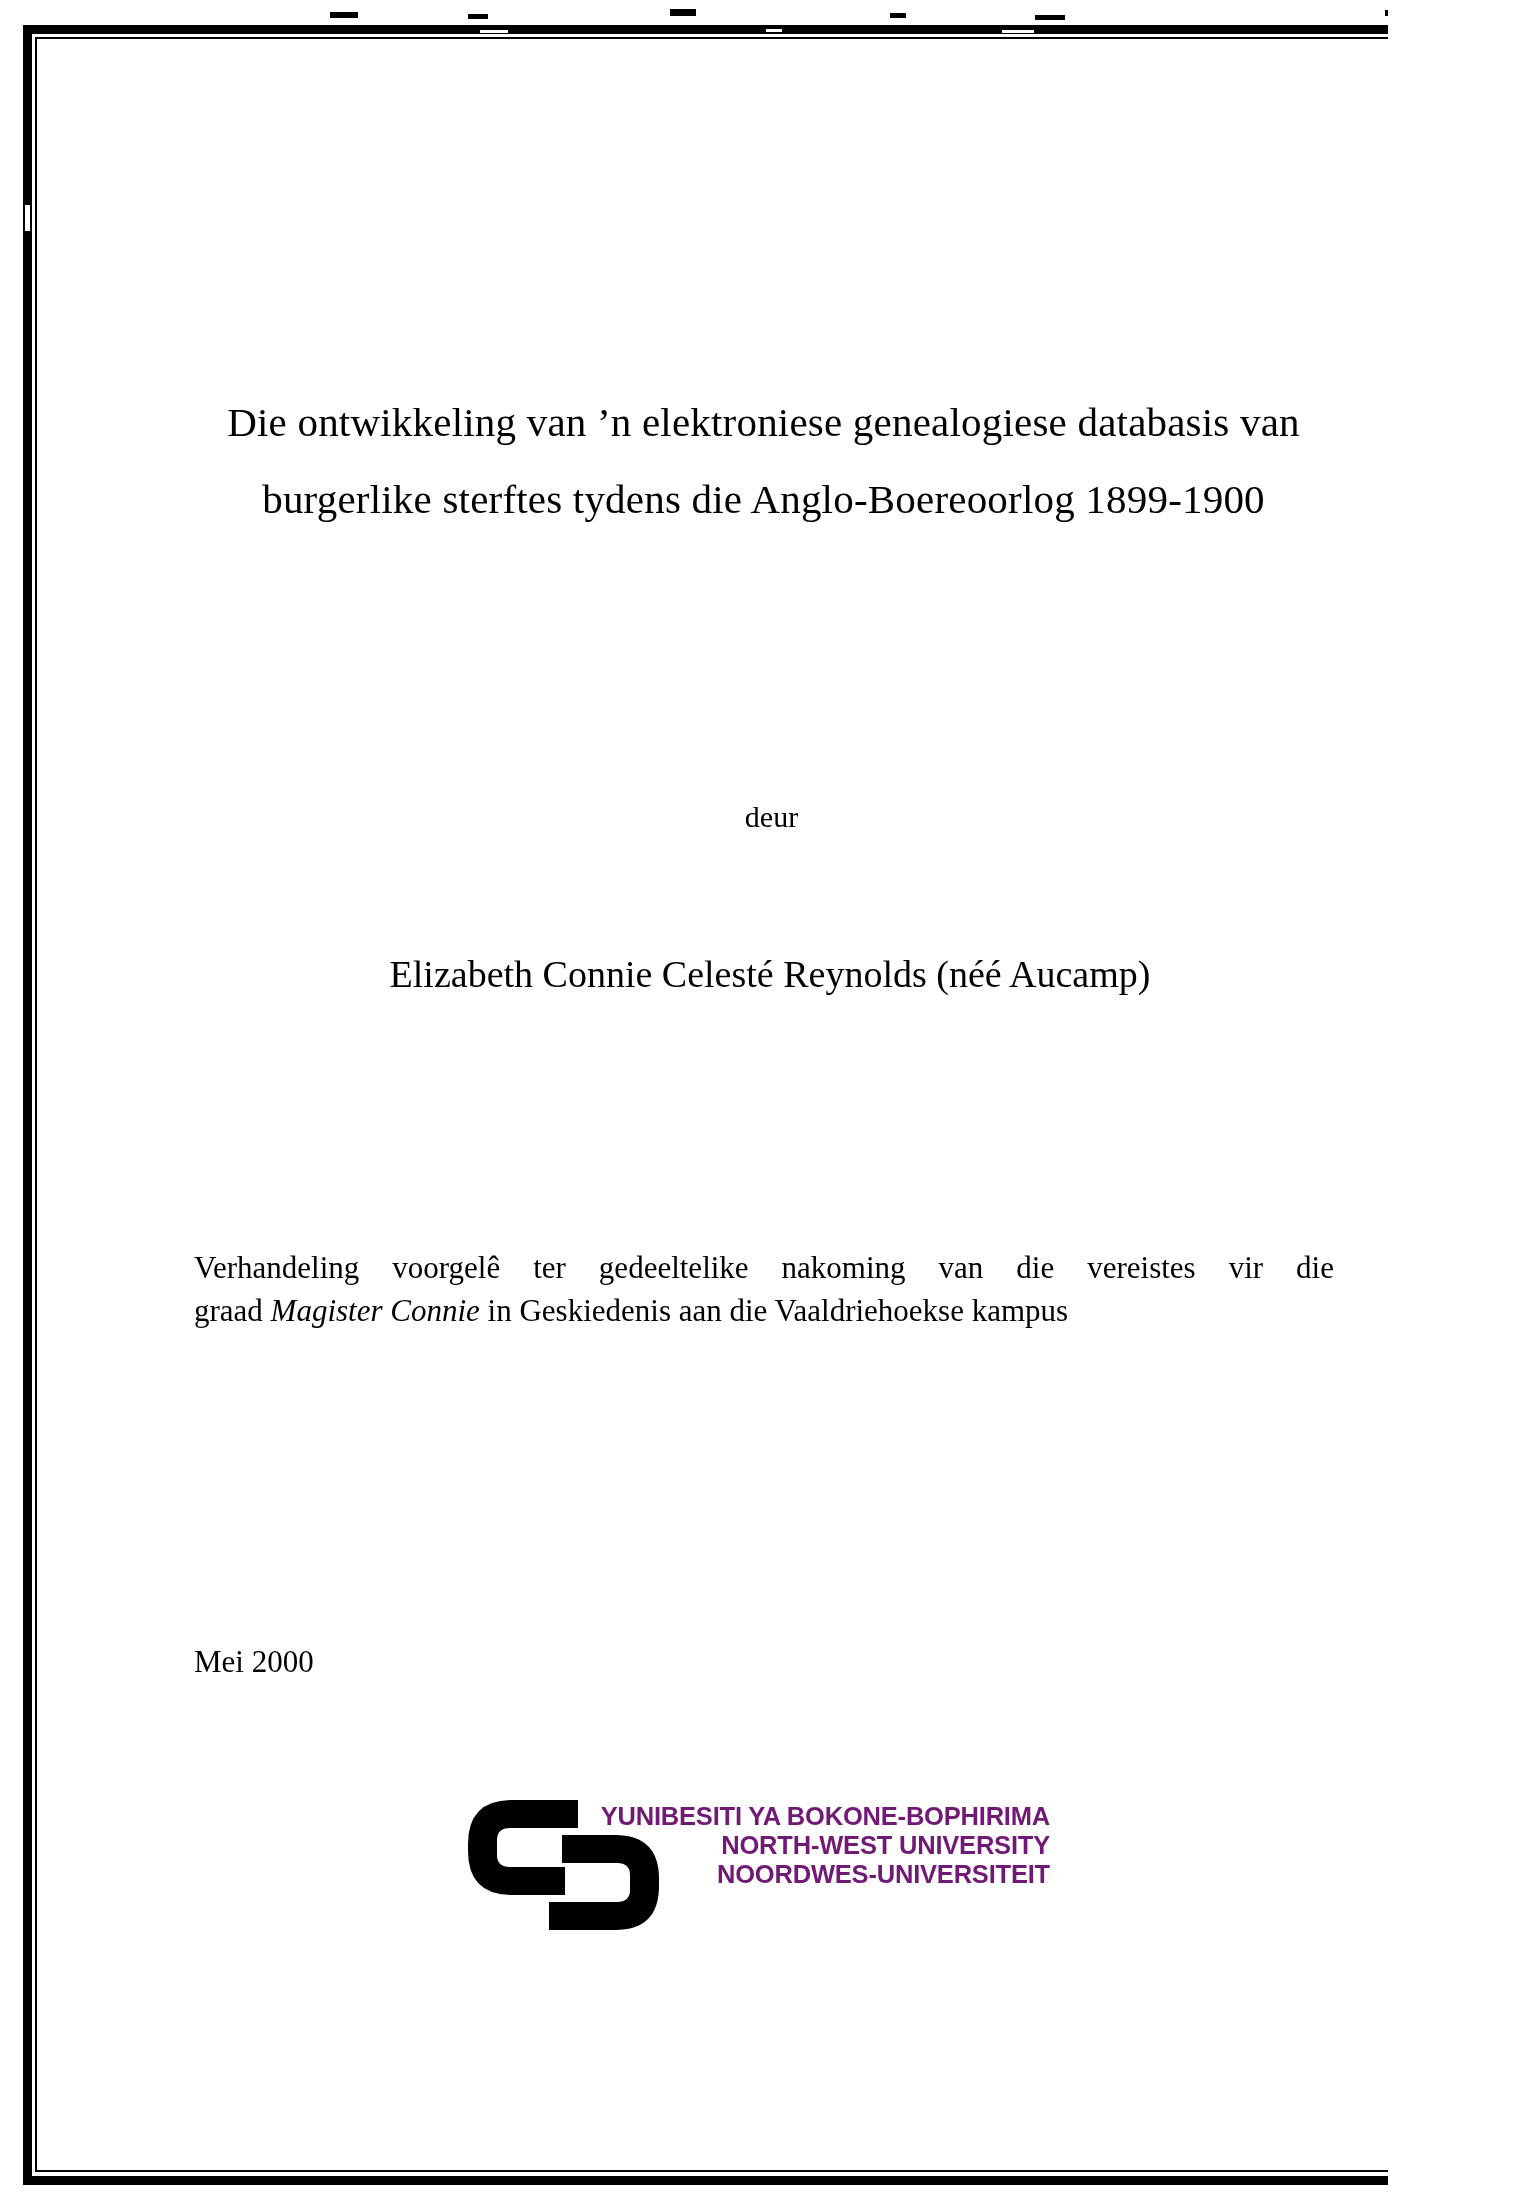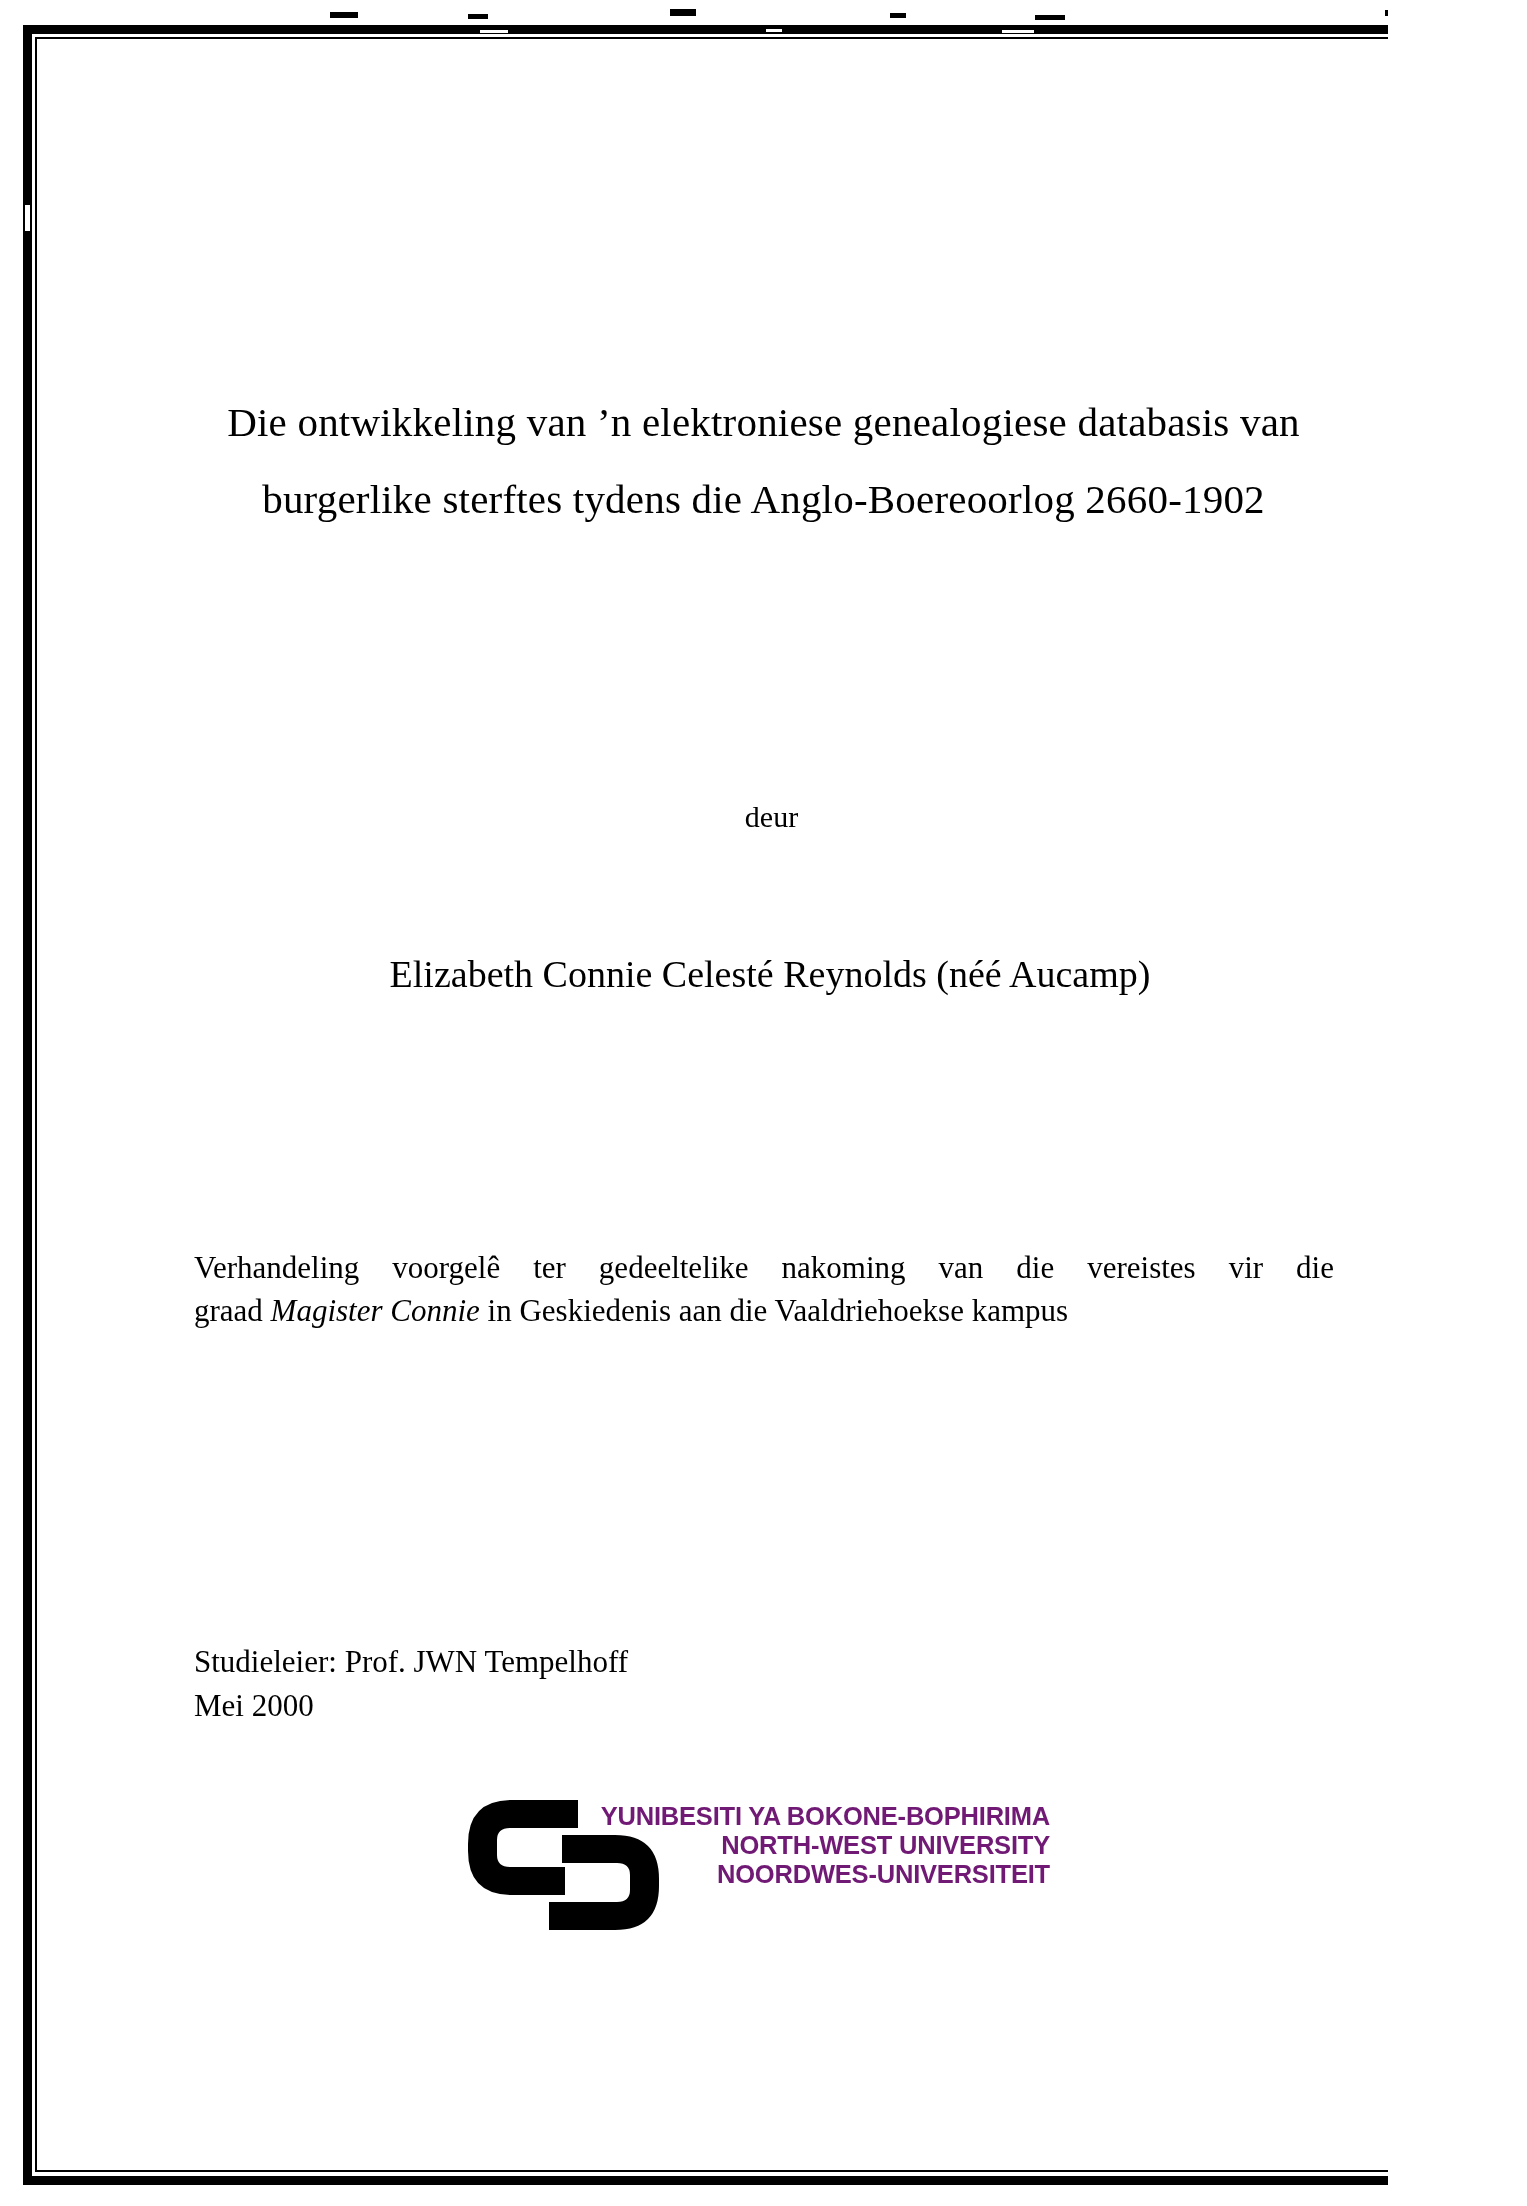--- a/index.html
+++ b/index.html
@@ -110,34 +110,33 @@
   <div class="speck" style="left:890px;top:13px;width:16px;height:5px;"></div>
   <div class="speck" style="left:1035px;top:15px;width:30px;height:5px;"></div>
   <div class="speck" style="left:1385px;top:10px;width:22px;height:6px;"></div>
   <div class="notch" style="left:480px;top:30px;width:28px;height:3px;"></div>
   <div class="notch" style="left:766px;top:29px;width:16px;height:3px;"></div>
   <div class="notch" style="left:1002px;top:30px;width:32px;height:3px;"></div>
   <div class="notch" style="left:25px;top:205px;width:5px;height:26px;"></div>
 
   <div class="title-block">
     <div>Die ontwikkeling van ’n elektroniese genealogiese databasis van</div>
-    <div>burgerlike sterftes tydens die Anglo-Boereoorlog 2660-1902</div>
+    <div>burgerlike sterftes tydens die Anglo-Boereoorlog 1899-1900</div>
   </div>
 
   <div class="byline">deur</div>
 
   <div class="author">Elizabeth Connie Celesté Reynolds (néé Aucamp)</div>
 
   <div class="statement">
     <div class="st-line st-justify">Verhandeling voorgelê ter gedeeltelike nakoming van die vereistes vir die</div>
     <div class="st-line"><span>graad </span><span class="it">Magister Connie</span><span> in Geskiedenis aan die Vaaldriehoekse kampus</span></div>
   </div>
 
   <div class="supervisor-block">
-    <div>Studieleier: Prof. JWN Tempelhoff</div>
     <div>Mei 2000</div>
   </div>
 
   <div class="logo">
     <svg class="logo-mark" width="191" height="132" viewBox="0 0 191 132" xmlns="http://www.w3.org/2000/svg" aria-hidden="true">
 
       <path fill="#000" d="M 110,0 H 44 Q 0,0 0,44 V 51 Q 0,95 44,95 H 97 V 67 H 42 Q 29,67 29,55 V 40 Q 29,28 42,28 H 110 Z"></path>
 
       <path fill="#000" d="M 110,0 H 44 Q 0,0 0,44 V 51 Q 0,95 44,95 H 97 V 67 H 42 Q 29,67 29,55 V 40 Q 29,28 42,28 H 110 Z" transform="translate(191,130) rotate(180)"></path>
     </svg>

